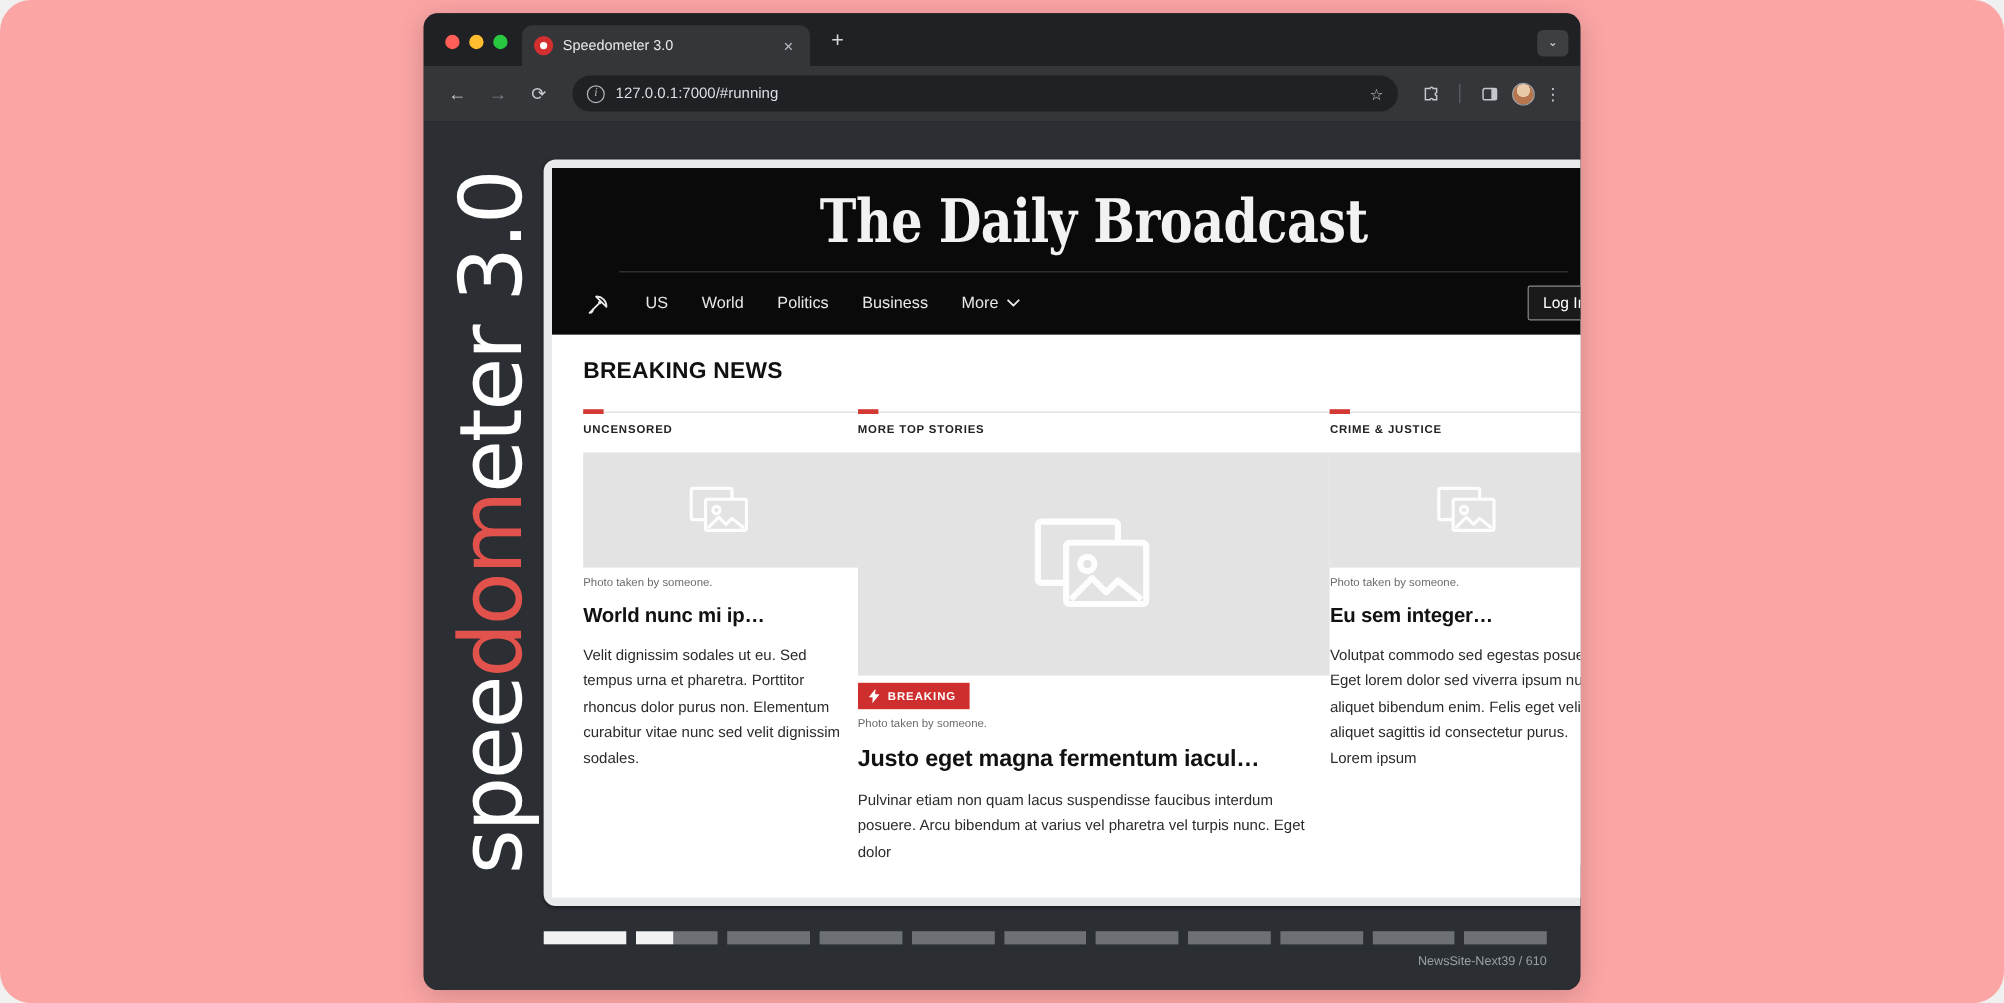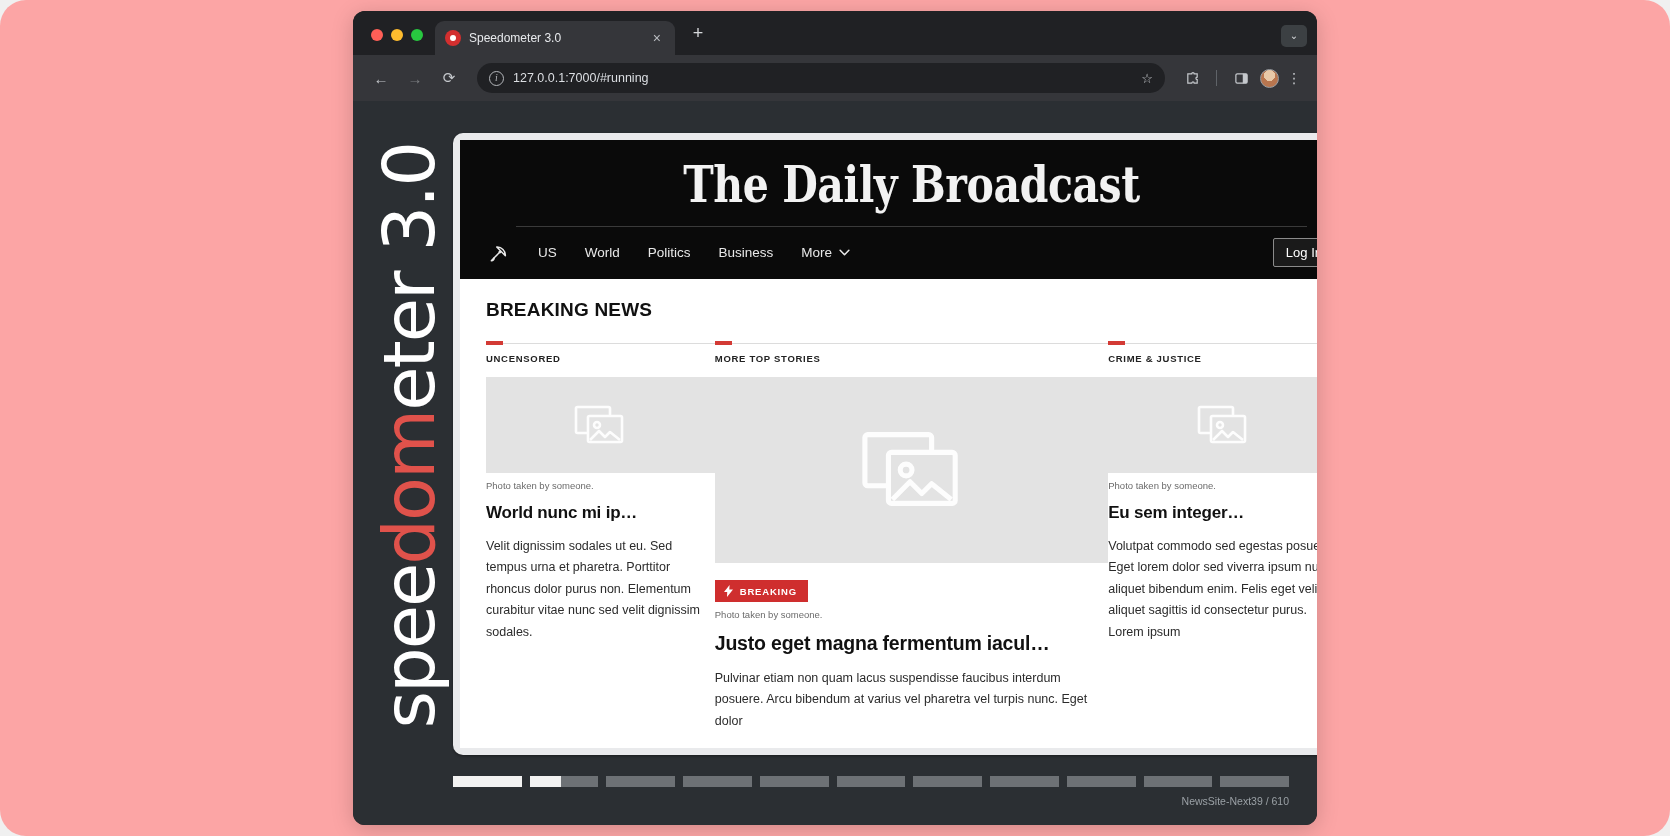--- a/index.html
+++ b/index.html
@@ -175,21 +175,21 @@
   }
   .headline.big { font-size: 19.5px; }
   .dek {
     font-size: 12.5px; color: #2b2b2b; line-height: 1.72; margin-top: 12px;
   }
 
   .badge {
     display: inline-flex; align-items: center; gap: 7px;
     background: #cf2e2e; color: #fff; padding: 5px 11px 5px 9px;
     font-size: 9.5px; font-weight: 700; letter-spacing: .8px;
-    margin-top: 17px;
+    margin-top: 6px;
   }
   .badge svg { flex: 0 0 auto; }
 
   
   .iframe-sb {
     position: absolute; right: 2px; top: 6px; width: 5px; height: 88px;
     background: #b9bbbd; border-radius: 3px;
   }
 
   

